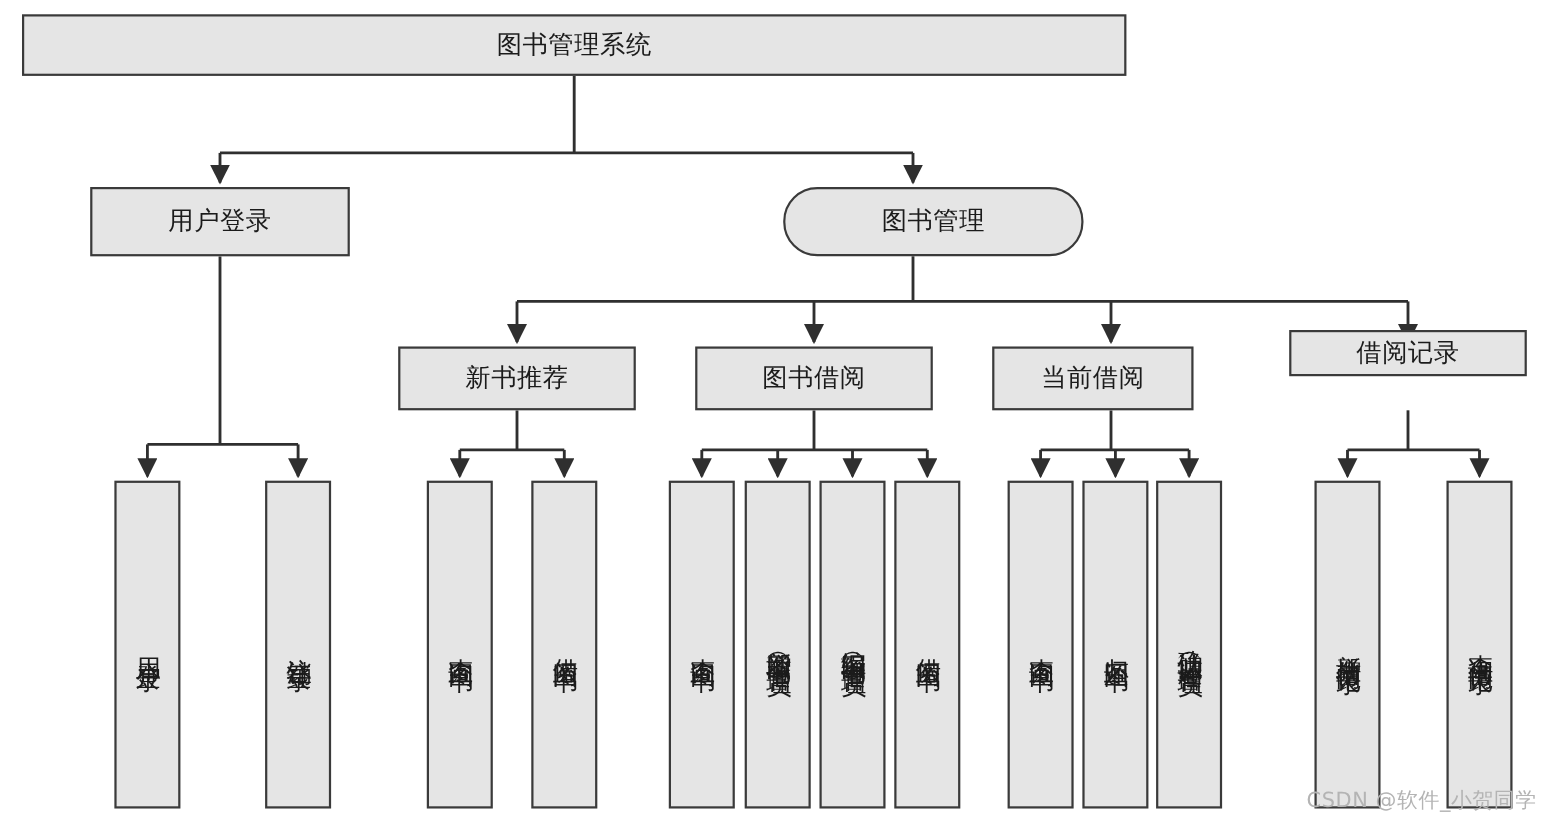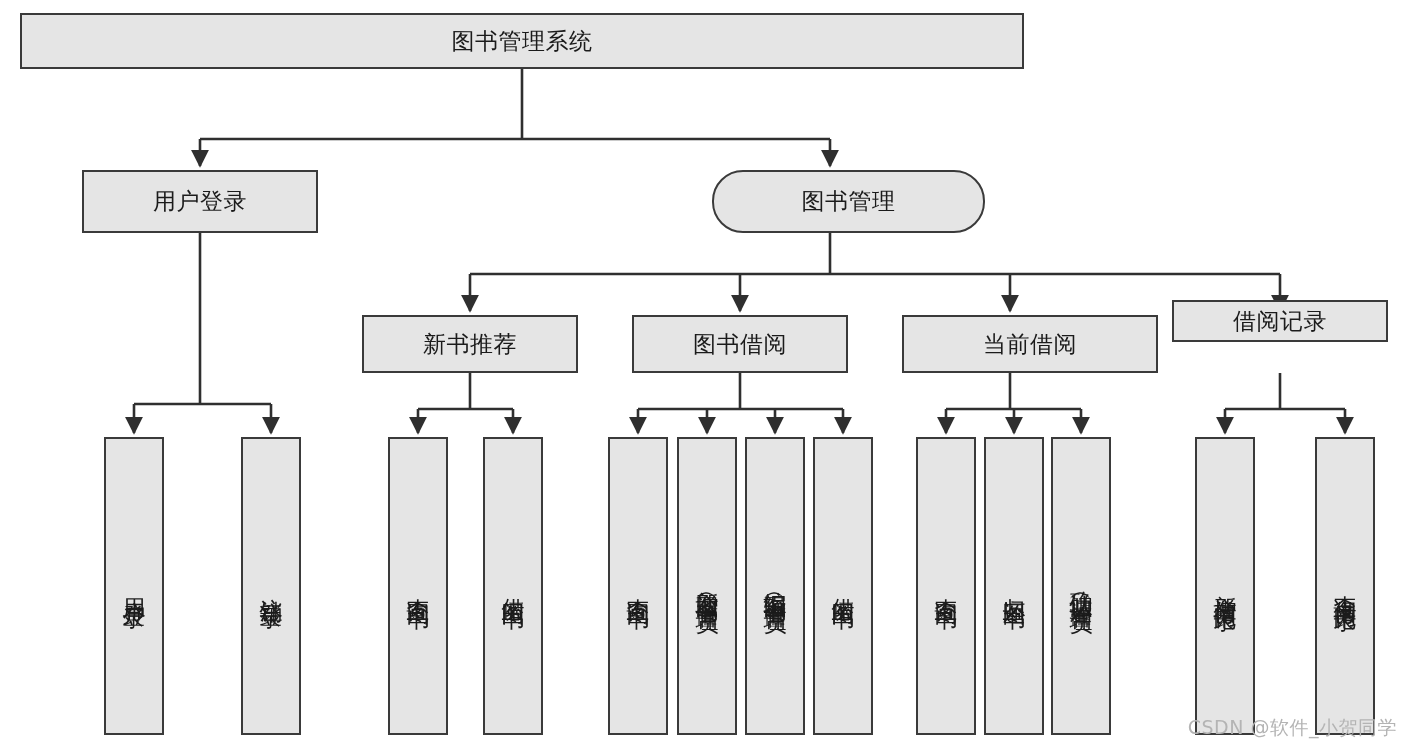--- a/index.html
+++ b/index.html
@@ -127,21 +127,21 @@
   <div class="node h" style="left: 712px; top: 170px; width: 273px; height: 63px; border-radius: 31px;">
     <span>图书管理</span>
   </div>
 
   <div class="node h" style="left: 362px; top: 315px; width: 216px; height: 58px;">
     <span>新书推荐</span>
   </div>
   <div class="node h" style="left: 632px; top: 315px; width: 216px; height: 58px;">
     <span>图书借阅</span>
   </div>
-  <div class="node h" style="left: 902px; top: 315px; width: 256px; height: 58px;">
+  <div class="node h" style="left: 902px; top: 315px; width: 183px; height: 58px;">
     <span>当前借阅</span>
   </div>
   <div class="node h" style="left: 1172px; top: 300px; width: 216px; height: 42px;">
     <span>借阅记录</span>
   </div>
 
   <div class="node v" style="left: 104px; top: 437px; width: 60px; height: 298px;">
     <span class="vtext">用户登录</span>
   </div>
   <div class="node v" style="left: 241px; top: 437px; width: 60px; height: 298px;">

